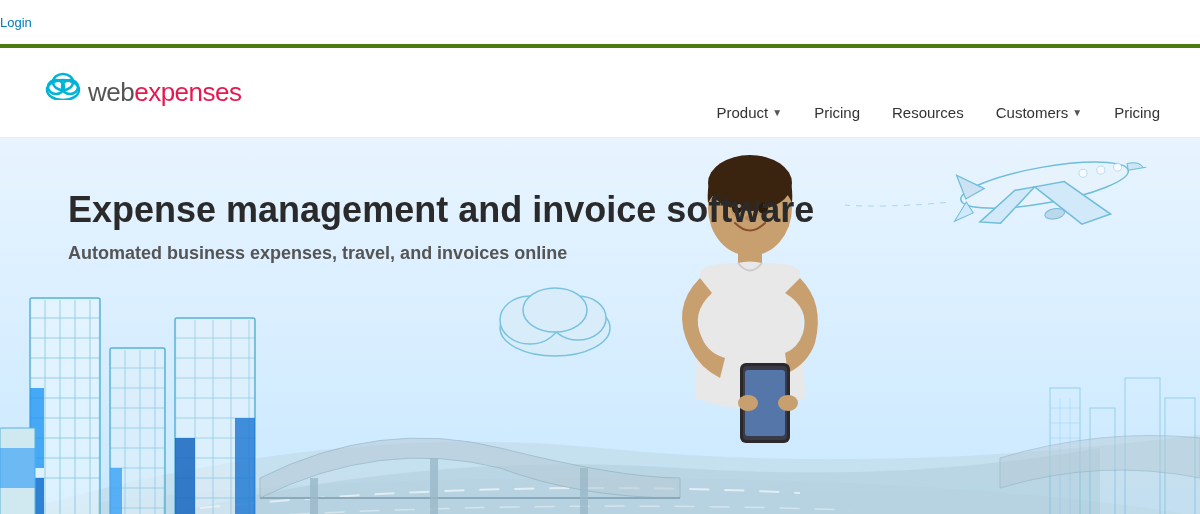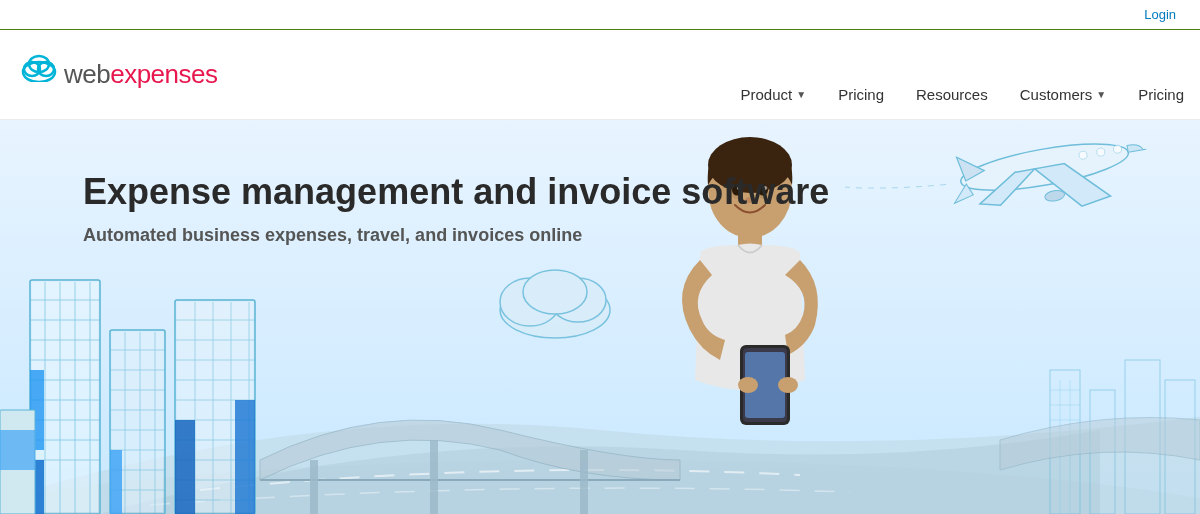--- a/index.html
+++ b/index.html
@@ -1,38 +1,38 @@
 <!DOCTYPE html>
 <html><head>
   <meta charset="utf-8">
   <style>
     * { margin: 0; padding: 0; box-sizing: border-box; }
     body { font-family: 'Segoe UI', Arial, sans-serif; width: 1200px; height: 514px; overflow: hidden; background: #fff; }
 
     
     .top-bar {
-      height: 30px;
-      display: flex;
-      justify-content: flex-end;
+      height: 48px;
+      display: flex;
+      justify-content: flex-start;
       align-items: center;
       padding-right: 24px;
-      border-bottom: 1px solid #4d7c0f;
+      border-bottom: 4px solid #4d7c0f;
     }
     .top-bar a {
       color: #007bbd;
       font-size: 13px;
       text-decoration: none;
     }
 
     
     .header {
       height: 90px;
       display: flex;
       align-items: center;
-      padding: 0 16px;
+      padding: 0 40px;
       border-bottom: 1px solid #ebebeb;
       background: #fff;
     }
     .logo-container {
       display: flex;
       align-items: center;
       gap: 0;
       text-decoration: none;
     }
     .logo-text {
@@ -83,21 +83,21 @@
     .hero {
       position: relative;
       height: 394px;
       background: linear-gradient(to bottom, #f0f8ff 0%, #e8f5ff 40%, #d0eaff 100%);
       overflow: hidden;
     }
 
     .hero-text {
       position: absolute;
       top: 50px;
-      left: 83px;
+      left: 68px;
       z-index: 10;
     }
     .hero-title {
       font-size: 36px;
       font-weight: 700;
       color: #2a2a2a;
       margin-bottom: 12px;
       line-height: 1.2;
     }
     .hero-subtitle {

